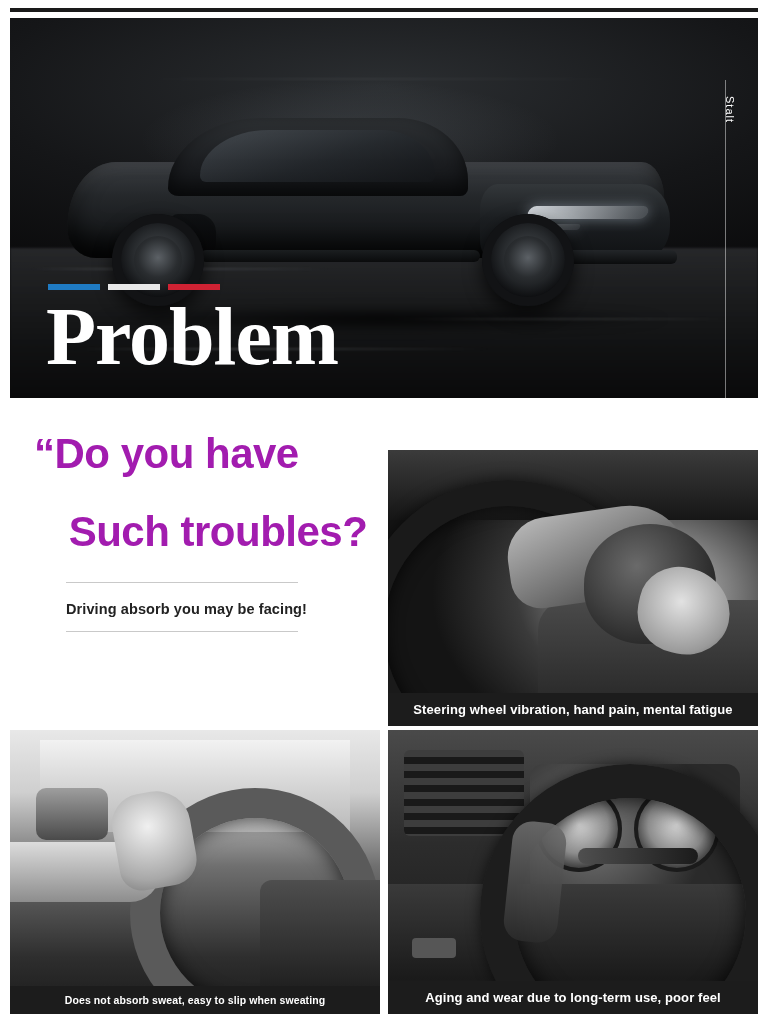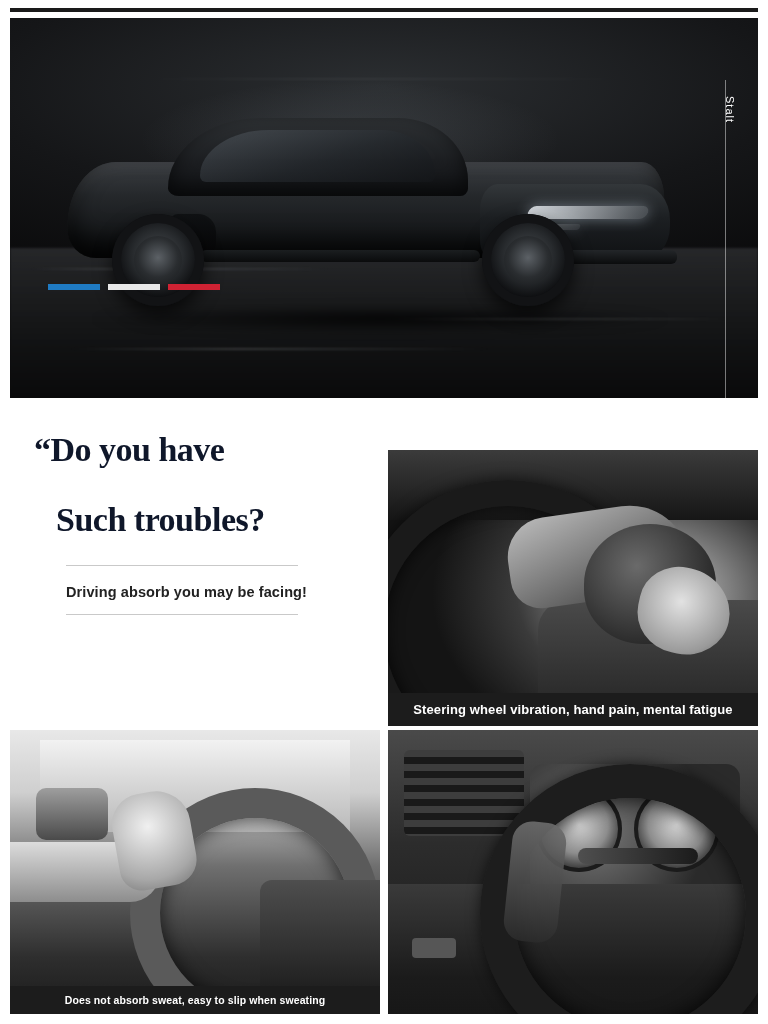--- a/index.html
+++ b/index.html
@@ -199,30 +199,30 @@
   }
 
   
   .left-col {
     position: absolute;
     left: 10px; top: 432px;
     width: 370px; height: 290px;
     background: #ffffff;
   }
   .quote-line {
-    font-family: Liberation Serif, serif;
+    font-family: Liberation Sans, sans-serif;
     font-weight: 700;
-    color: #0f172a;
-    font-size: 34px;
+    color: #a21caf;
+    font-size: 42px;
     line-height: 1.05;
     letter-spacing: -0.5px;
     white-space: nowrap;
   }
   .quote-1 { margin-left: 24px; }
-  .quote-2 { margin-left: 46px; margin-top: 34px; }
+  .quote-2 { margin-left: 46px; margin-top: 34px; text-align: center; }
 
   .divider-top {
     width: 232px; height: 1px;
     background: #c9c9c9;
     margin: 28px 0 0 56px;
   }
   .sub-text {
     margin: 18px 0 0 56px;
     font-size: 14.5px;
     font-weight: 700;
@@ -463,20 +463,21 @@
 
     <div class="hero-vline"></div>
     <div class="hero-vlabel">Stalt</div>
 
     <div class="accent-bars">
       <span class="accent-bar" id="accent-0" style="background: rgb(31, 123, 196);"></span>
       <span class="accent-bar" id="accent-1" style="background: rgb(232, 232, 232);"></span>
       <span class="accent-bar" id="accent-2" style="background: rgb(207, 34, 51);"></span>
     </div>
 
+    <h1 class="hero-title">Problem</h1>
   </section>
 
   <section class="left-col">
     <div class="quote-line quote-1">“Do you have</div>
     <div class="quote-line quote-2">Such troubles?</div>
     <div class="divider-top"></div>
     <div class="sub-text">Driving absorb you may be facing!</div>
     <div class="divider-bottom"></div>
   </section>
 
@@ -510,15 +511,16 @@
         <div class="gauge g1"></div>
         <div class="gauge g2"></div>
       </div>
       <div class="vents"></div>
       <div class="lower"></div>
       <div class="pedal"></div>
       <div class="rim"></div>
       <div class="rim-wear"></div>
       <div class="stalk"></div>
     </div>
+    <figcaption class="tile-caption">Aging and wear due to long-term use, poor feel</figcaption>
   </figure>
 
 </div>
 
 </body></html>

